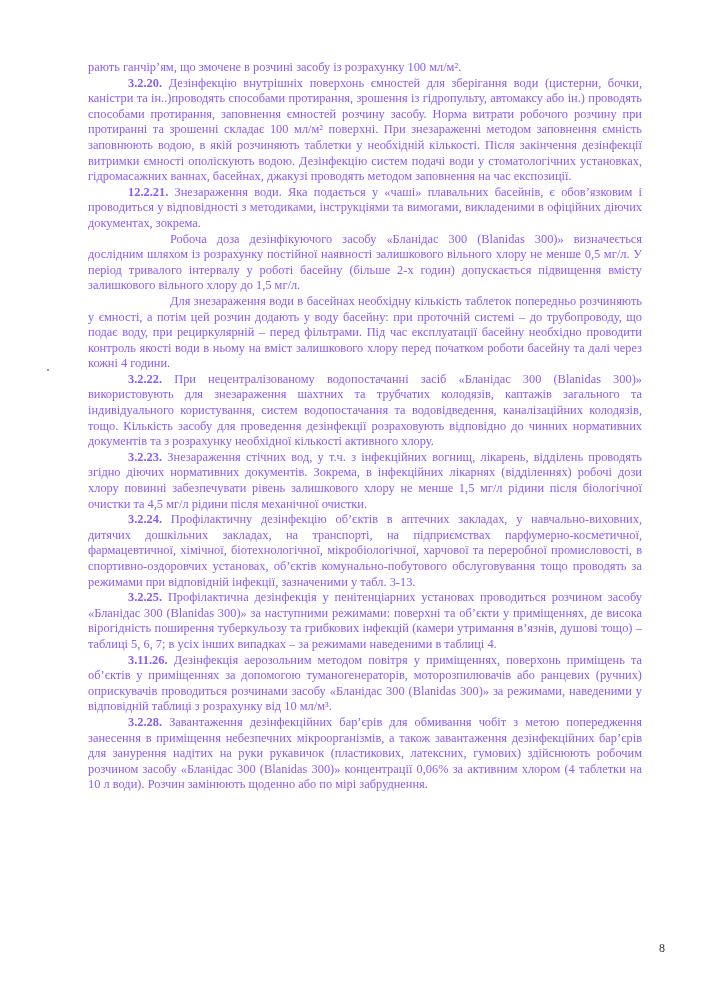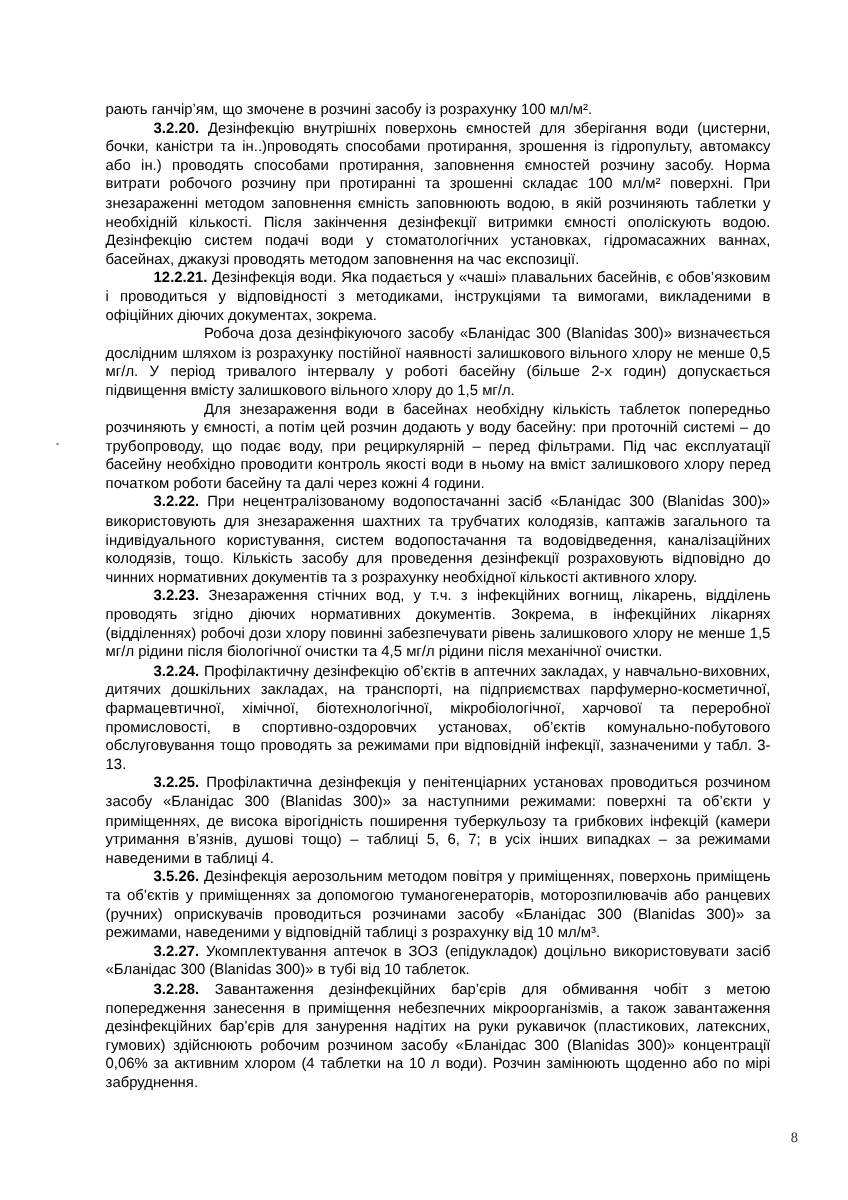--- a/index.html
+++ b/index.html
@@ -1,44 +1,43 @@
 <!DOCTYPE html>
 <html><head>
 <meta charset="utf-8">
 <style>
   html, body { margin: 0; padding: 0; background: #ffffff; }
   body { width: 707px; height: 1000px; position: relative; overflow: hidden; }
   .page {
     position: absolute; left: 88px; top: 60px; width: 554px;
-    font-family: Liberation Sans, sans-serif; font-size: 12.4px; line-height: 15.6px;
-    color: #000000; text-align: justify; margin-top: 24px;
+    font-family: Liberation Serif, serif; font-size: 12.4px; line-height: 15.6px;
+    color: #8b5cf6; text-align: justify;
   }
   .p { margin: 0; }
   .ind { text-indent: 40px; }
   .ind2 { text-indent: 82px; }
   .num { font-weight: bold; }
   .pagenum {
     position: absolute; left: 659px; top: 941px;
     font-family: "Liberation Serif", serif; font-size: 12px; color: #333;
   }
   .mark { position: absolute; left: 47px; top: 369px; width: 2px; height: 2px; background: #999; }
 </style>
 </head>
 <body>
 
 <div class="page">
   <p class="p">рають ганчір’ям, що змочене в розчині засобу із розрахунку 100 мл/м².</p>
   <div id="sections">
       <p class="p ind"><span class="num">3.2.20.</span><span> Дезінфекцію внутрішніх поверхонь ємностей для зберігання води (цистерни, бочки, каністри та ін..)проводять способами протирання, зрошення із гідропульту, автомаксу або ін.) проводять способами протирання, заповнення ємностей розчину засобу. Норма витрати робочого розчину при протиранні та зрошенні складає 100 мл/м² поверхні. При знезараженні методом заповнення ємність заповнюють водою, в якій розчиняють таблетки у необхідній кількості. Після закінчення дезінфекції витримки ємності ополіскують водою. Дезінфекцію систем подачі води у стоматологічних установках, гідромасажних ваннах, басейнах, джакузі проводять методом заповнення на час експозиції.</span></p>
-      <p class="p ind"><span class="num">12.2.21.</span><span> Дезінфекція води. Яка подається у «чаші» плавальних басейнів, є обов’язковим і проводиться у відповідності з методиками, інструкціями та вимогами, викладеними в офіційних діючих документах, зокрема.</span></p>
+      <p class="p ind"><span class="num">12.2.21.</span><span> Знезараження води. Яка подається у «чаші» плавальних басейнів, є обов’язковим і проводиться у відповідності з методиками, інструкціями та вимогами, викладеними в офіційних діючих документах, зокрема.</span></p>
       <p class="p ind2"><span>Робоча доза дезінфікуючого засобу «Бланідас 300 (Blanidas 300)» визначеється дослідним шляхом із розрахунку постійної наявності залишкового вільного хлору не менше 0,5 мг/л. У період тривалого інтервалу у роботі басейну (більше 2-х годин) допускається підвищення вмісту залишкового вільного хлору до 1,5 мг/л.</span></p>
       <p class="p ind2"><span>Для знезараження води в басейнах необхідну кількість таблеток попередньо розчиняють у ємності, а потім цей розчин додають у воду басейну: при проточній системі – до трубопроводу, що подає воду, при рециркулярній – перед фільтрами. Під час експлуатації басейну необхідно проводити контроль якості води в ньому на вміст залишкового хлору перед початком роботи басейну та далі через кожні 4 години.</span></p>
       <p class="p ind"><span class="num">3.2.22.</span><span> При нецентралізованому водопостачанні засіб «Бланідас 300 (Blanidas 300)» використовують для знезараження шахтних та трубчатих колодязів, каптажів загального та індивідуального користування, систем водопостачання та водовідведення, каналізаційних колодязів, тощо. Кількість засобу для проведення дезінфекції розраховують відповідно до чинних нормативних документів та з розрахунку необхідної кількості активного хлору.</span></p>
       <p class="p ind"><span class="num">3.2.23.</span><span> Знезараження стічних вод, у т.ч. з інфекційних вогнищ, лікарень, відділень проводять згідно діючих нормативних документів. Зокрема, в інфекційних лікарнях (відділеннях) робочі дози хлору повинні забезпечувати рівень залишкового хлору не менше 1,5 мг/л рідини після біологічної очистки та 4,5 мг/л рідини після механічної очистки.</span></p>
       <p class="p ind"><span class="num">3.2.24.</span><span> Профілактичну дезінфекцію об’єктів в аптечних закладах, у навчально-виховних, дитячих дошкільних закладах, на транспорті, на підприємствах парфумерно-косметичної, фармацевтичної, хімічної, біотехнологічної, мікробіологічної, харчової та переробної промисловості, в спортивно-оздоровчих установах, об’єктів комунально-побутового обслуговування тощо проводять за режимами при відповідній інфекції, зазначеними у табл. 3-13.</span></p>
       <p class="p ind"><span class="num">3.2.25.</span><span> Профілактична дезінфекція у пенітенціарних установах проводиться розчином засобу «Бланідас 300 (Blanidas 300)» за наступними режимами: поверхні та об’єкти у приміщеннях, де висока вірогідність поширення туберкульозу та грибкових інфекцій (камери утримання в’язнів, душові тощо) – таблиці 5, 6, 7; в усіх інших випадках – за режимами наведеними в таблиці 4.</span></p>
-      <p class="p ind"><span class="num">3.5.26.</span><span> Дезінфекція аерозольним методом повітря у приміщеннях, поверхонь приміщень та об’єктів у приміщеннях за допомогою туманогенераторів, моторозпилювачів або ранцевих (ручних) оприскувачів проводиться розчинами засобу «Бланідас 300 (Blanidas 300)» за режимами, наведеними у відповідній таблиці з розрахунку від 10 мл/м³.</span></p>
-      <p class="p ind"><span class="num">3.2.27.</span><span> Укомплектування аптечок в ЗОЗ (епідукладок) доцільно використовувати засіб «Бланідас 300 (Blanidas 300)» в тубі від 10 таблеток.</span></p>
+      <p class="p ind"><span class="num">3.11.26.</span><span> Дезінфекція аерозольним методом повітря у приміщеннях, поверхонь приміщень та об’єктів у приміщеннях за допомогою туманогенераторів, моторозпилювачів або ранцевих (ручних) оприскувачів проводиться розчинами засобу «Бланідас 300 (Blanidas 300)» за режимами, наведеними у відповідній таблиці з розрахунку від 10 мл/м³.</span></p>
       <p class="p ind"><span class="num">3.2.28.</span><span> Завантаження дезінфекційних бар’єрів для обмивання чобіт з метою попередження занесення в приміщення небезпечних мікроорганізмів, а також завантаження дезінфекційних бар’єрів для занурення надітих на руки рукавичок (пластикових, латексних, гумових) здійснюють робочим розчином засобу «Бланідас 300 (Blanidas 300)» концентрації 0,06% за активним хлором (4 таблетки на 10 л води). Розчин замінюють щоденно або по мірі забруднення.</span></p>
     </div>
 </div>
 <div class="mark"></div>
 <div class="pagenum">8</div>
 
 </body></html>

